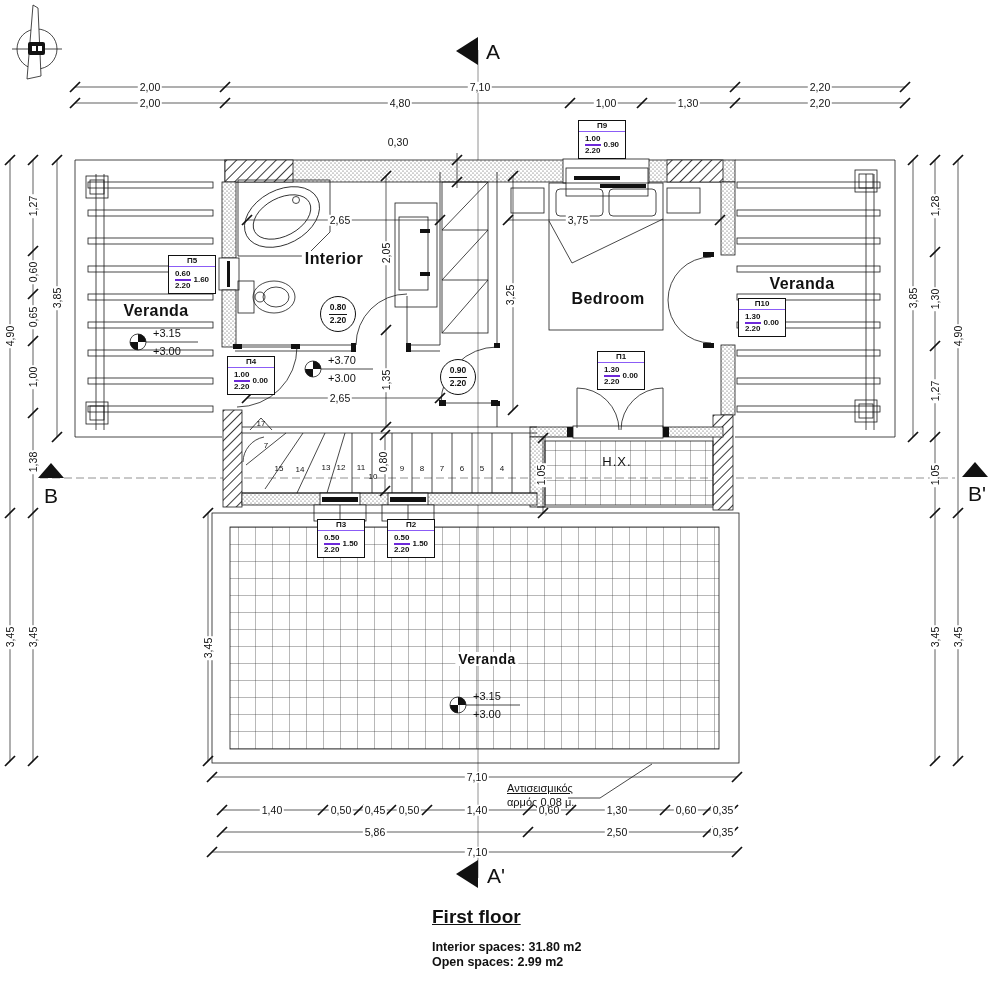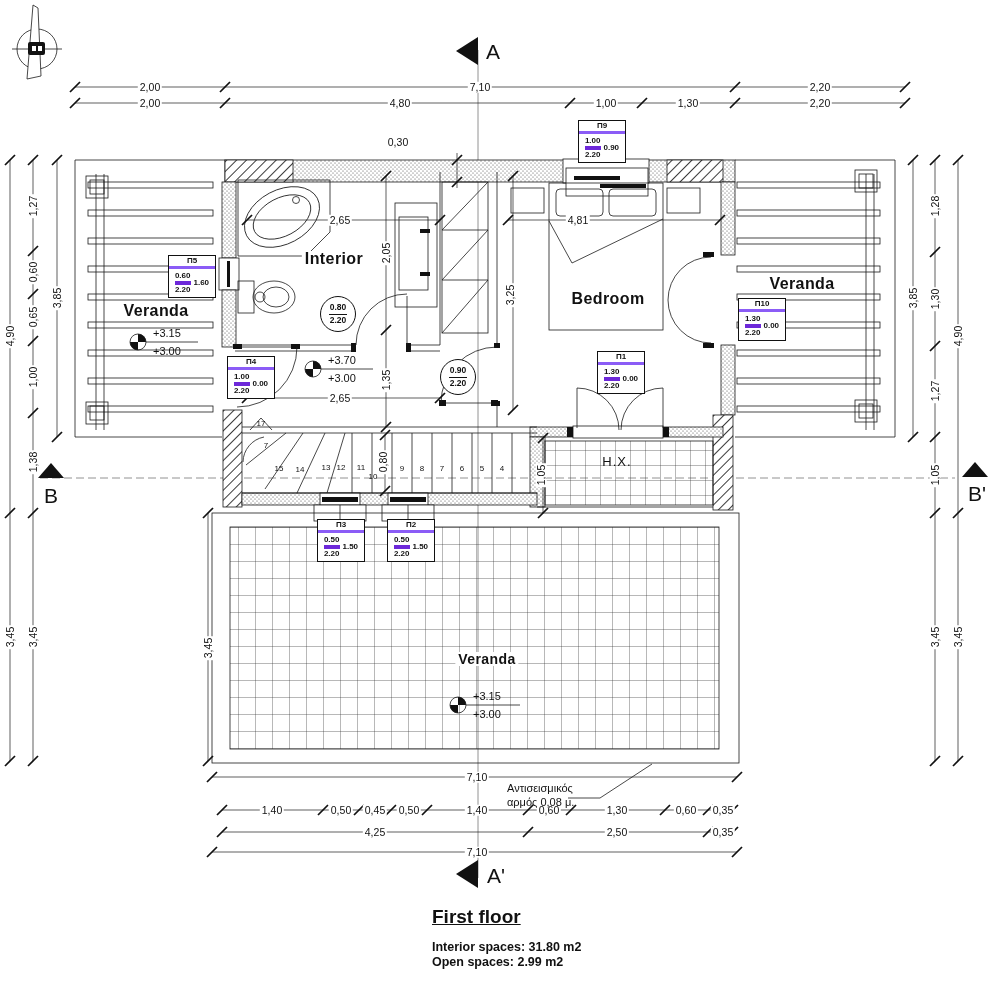--- a/index.html
+++ b/index.html
@@ -11,29 +11,29 @@
   .dlv{transform:translate(-50%,-50%) rotate(-90deg)}
   .mk{position:absolute;font-size:21px;line-height:1;transform:translate(-50%,-50%);color:#111}
   .room{position:absolute;font-weight:bold;font-size:16px;letter-spacing:.4px;line-height:1;
         transform:translate(-50%,-50%);background:#fff;padding:0 3px;white-space:nowrap}
   .room.sm{font-size:14px}
   .room.plain{font-weight:normal;font-size:13px;letter-spacing:1px;background:transparent}
   .sn{position:absolute;font-size:8px;line-height:1;transform:translate(-50%,-50%);white-space:nowrap}
   .lv{position:absolute;font-size:11px;line-height:1;white-space:nowrap}
   .tag{position:absolute;width:46px;border:1px solid #111;background:#fff;font-size:8px;
        font-weight:bold;line-height:1.25;text-align:center;z-index:3}
-  .tg-t{border-bottom:3px solid #8b5cf6}
+  .tg-t{border-bottom:1px solid #8b5cf6}
   .tg-r{display:flex;align-items:center;justify-content:center;gap:3px;padding:2px 1px}
   .tg-f{display:flex;flex-direction:column}
-  .tg-w{border-bottom:4px solid #6d28d9}
+  .tg-w{border-bottom:2px solid #6d28d9}
   .ctag{position:absolute;width:34px;height:34px;border:1px solid #111;border-radius:50%;
         background:#fff;display:flex;flex-direction:column;align-items:center;justify-content:center;
         font-size:8.5px;font-weight:bold;line-height:1.3;z-index:3}
   .ctag .cw{border-bottom:1px solid #111;padding:0 1px}
-  .note1{position:absolute;font-size:11px;line-height:1.2;white-space:nowrap}
+  .note1{position:absolute;font-size:11px;line-height:1.2;text-decoration:underline;white-space:nowrap}
   .note2{position:absolute;font-size:11px;line-height:1.2;white-space:nowrap}
   .t1{position:absolute;font-size:19px;font-weight:bold;text-decoration:underline;white-space:nowrap}
   .t2{position:absolute;font-size:12.5px;font-weight:bold;white-space:nowrap}
 </style>
 </head>
 <body>
 
 <div id="wrap">
 
 <svg id="plan" width="994" height="1000" viewBox="0 0 994 1000">
@@ -407,38 +407,38 @@
 <span class="dlv" style="left:935px;top:206px">1,28</span>
 <span class="dlv" style="left:935px;top:299px">1,30</span>
 <span class="dlv" style="left:935px;top:391px">1,27</span>
 <span class="dlv" style="left:958px;top:336px">4,90</span>
 <span class="dlv" style="left:935px;top:475px">1,05</span>
 <span class="dlv" style="left:935px;top:637px">3,45</span>
 <span class="dlv" style="left:958px;top:637px">3,45</span>
 
 <span class="dl" style="left:340px;top:220px">2,65</span>
 <span class="dlv" style="left:386px;top:253px">2,05</span>
-<span class="dl" style="left:578px;top:220px">4,81</span>
+<span class="dl" style="left:578px;top:220px">3,75</span>
 <span class="dlv" style="left:510px;top:295px">3,25</span>
 <span class="dl" style="left:340px;top:398px">2,65</span>
 <span class="dlv" style="left:386px;top:380px">1,35</span>
 <span class="dlv" style="left:383px;top:462px">0,80</span>
 <span class="dlv" style="left:541px;top:475px">1,05</span>
 
 <span class="dl" style="left:477px;top:777px">7,10</span>
 <span class="dl" style="left:272px;top:810px">1,40</span>
 <span class="dl" style="left:341px;top:810px">0,50</span>
 <span class="dl" style="left:375px;top:810px">0,45</span>
 <span class="dl" style="left:409px;top:810px">0,50</span>
 <span class="dl" style="left:477px;top:810px">1,40</span>
 <span class="dl" style="left:549px;top:810px">0,60</span>
 <span class="dl" style="left:617px;top:810px">1,30</span>
 <span class="dl" style="left:686px;top:810px">0,60</span>
 <span class="dl" style="left:723px;top:810px">0,35</span>
-<span class="dl" style="left:375px;top:832px">4,25</span>
+<span class="dl" style="left:375px;top:832px">5,86</span>
 <span class="dl" style="left:617px;top:832px">2,50</span>
 <span class="dl" style="left:723px;top:832px">0,35</span>
 <span class="dl" style="left:477px;top:852px">7,10</span>
 
 <span class="mk" style="left:493px;top:51px">A</span>
 <span class="mk" style="left:496px;top:875px">A'</span>
 <span class="mk" style="left:51px;top:495px">B</span>
 <span class="mk" style="left:977px;top:493px">B'</span>
 
 <span class="room" style="left:334px;top:259px">Interior</span>

